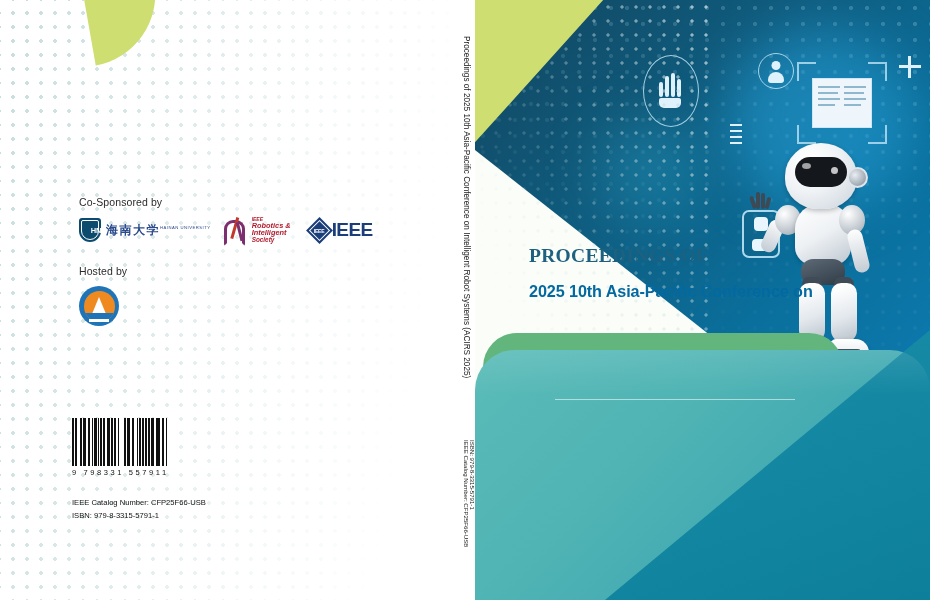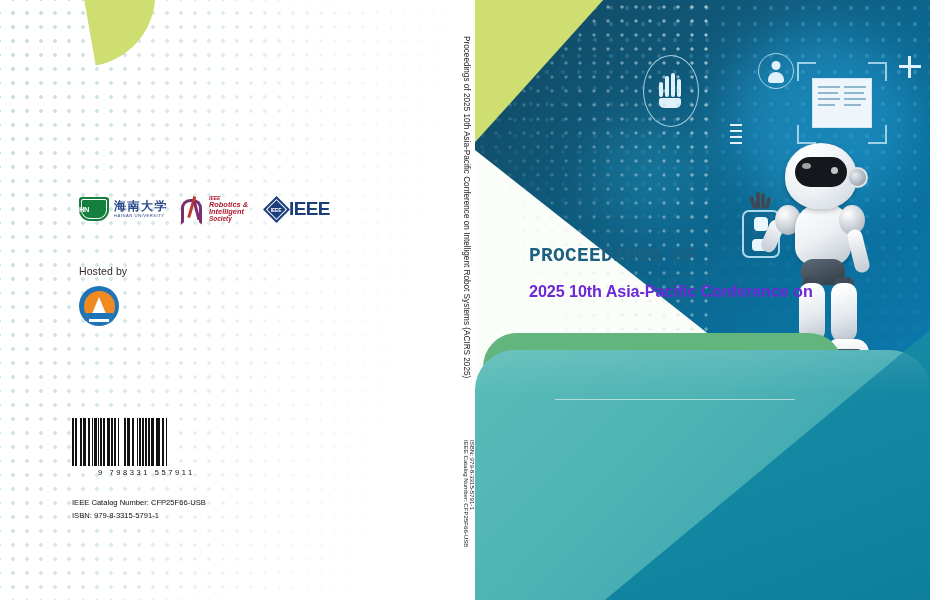--- a/index.html
+++ b/index.html
@@ -16,25 +16,25 @@
     mask-image:linear-gradient(100deg,rgba(0,0,0,.85) 0%,rgba(0,0,0,.55) 34%,rgba(0,0,0,.18) 62%,rgba(0,0,0,0) 86%);}
   .leaf-back{position:absolute;left:86px;top:-46px;width:72px;height:106px;
     background:#cede70;border-radius:0 0 72px 0;transform:rotate(-10deg);}
 
   
   .sponsor-block{position:absolute;left:79px;top:196px;width:330px;}
   .label-sm{font-size:10.5px;color:#2b2b2b;font-weight:400;letter-spacing:.1px;margin:0 0 9px 0;}
   .logo-row{display:flex;align-items:center;gap:9px;height:26px;}
 
   
-  .hn-shield{width:30px;height:24px;background:#15803d;
-    border-radius:3px 3px 11px 11px;display:flex;align-items:center;justify-content:flex-start;position:relative;}
+  .hn-shield{width:22px;height:24px;background:#0c4a6e;
+    border-radius:3px 3px 11px 11px;display:flex;align-items:center;justify-content:flex-end;position:relative;}
   .hn-shield::after{content:"";position:absolute;inset:2px;border:1px solid #ffffff;border-radius:2px 2px 9px 9px;}
   .hn-shield span{color:#fff;font-size:7.5px;font-weight:bold;z-index:2;letter-spacing:-.3px;}
-  .hn-text{display:flex;flex-direction:column;justify-content:center;line-height:1;}
+  .hn-text{display:flex;justify-content:center;line-height:1;}
   .hn-cn{font-size:12px;color:#2b4b8c;font-family:"DejaVu Sans",sans-serif;letter-spacing:1.5px;font-weight:600;}
   .hn-en{font-size:4.2px;color:#2b4b8c;letter-spacing:.5px;margin-top:2px;}
 
   
   .ras{display:flex;align-items:center;gap:2px;margin-left:4px;}
   .ras-mark{width:26px;height:24px;position:relative;}
   .ras-mark .r1{position:absolute;left:0;top:2px;width:15px;height:20px;border:3px solid #7c2f6e;border-radius:9px 9px 2px 2px;border-bottom-color:transparent;}
   .ras-mark .r2{position:absolute;left:9px;top:1px;width:14px;height:22px;border-left:3px solid #c0392b;transform:rotate(16deg);}
   .ras-mark .r3{position:absolute;left:14px;top:3px;width:10px;height:19px;border-left:3px solid #7c2f6e;transform:rotate(-14deg);}
   .ras-text{line-height:1.02;}
@@ -57,21 +57,21 @@
   .host-emblem .inner{width:31px;height:31px;border-radius:50%;background:#ef8a20;position:relative;overflow:hidden;}
   .host-emblem .inner::before{content:"";position:absolute;left:50%;top:6px;transform:translateX(-50%);
     width:0;height:0;border-left:7px solid transparent;border-right:7px solid transparent;border-bottom:17px solid #fff;}
   .host-emblem .inner::after{content:"";position:absolute;left:0;bottom:0;width:100%;height:9px;background:#1f74b8;}
   .host-emblem .bar{position:absolute;left:50%;bottom:4px;transform:translateX(-50%);width:20px;height:3px;background:#fff;z-index:3;}
 
   
   .barcode-block{position:absolute;left:72px;top:418px;}
   .barcode{width:100px;height:48px;display:flex;align-items:flex-end;gap:0;}
   .barcode i{display:block;background:#111;height:100%;}
-  .barcode-num{font-size:7.5px;color:#111;letter-spacing:2.6px;margin-top:2px;font-family:"Liberation Sans",sans-serif;margin-left:26px;}
+  .barcode-num{font-size:7.5px;color:#111;letter-spacing:2.6px;margin-top:2px;font-family:"Liberation Sans",sans-serif;}
   .isbn-lines{margin-top:20px;font-size:7.6px;color:#111;line-height:1.65;}
 
   
   .spine{position:absolute;left:460px;top:0;width:15px;height:600px;background:#ffffff;z-index:5;}
   .spine-txt{position:absolute;white-space:nowrap;transform-origin:0 0;
     transform:rotate(90deg);font-size:8.2px;color:#1a1a1a;font-family:"Liberation Sans",sans-serif;}
   .spine-main{left:11px;top:36px;}
   .spine-sub1{left:10px;top:440px;font-size:6.1px;}
   .spine-sub2{left:16px;top:440px;font-size:6.1px;}
 
@@ -174,22 +174,22 @@
   .r-knee.r{left:91px;top:134px;}
   .r-foot{position:absolute;width:40px;height:22px;border-radius:9px 16px 10px 10px;
     background:linear-gradient(180deg,#ffffff,#dfe5ea);box-shadow:0 2px 4px rgba(0,0,0,.25);}
   .r-foot.l{left:48px;top:196px;}
   .r-foot.r{left:86px;top:196px;}
   .r-foot::after{content:"";position:absolute;left:5px;bottom:3px;width:28px;height:9px;border-radius:6px;
     background:linear-gradient(180deg,#42555f,#22313a);}
 
   
   .proceedings-of{position:absolute;left:54px;top:245px;font-size:19.5px;font-weight:bold;
-    color:#1d6080;letter-spacing:.3px;z-index:8;font-family:Liberation Mono, monospace;}
-  .main-title{position:absolute;left:54px;top:281px;font-size:16.2px;font-weight:bold;color:#6d28d9;
+    color:#1d6080;letter-spacing:.3px;z-index:8;font-family:Liberation Serif, serif;}
+  .main-title{position:absolute;left:54px;top:281px;font-size:16.2px;font-weight:bold;color:#0369a1;
     line-height:1.34;letter-spacing:-.1px;z-index:8;font-family:"Liberation Sans",sans-serif;}
 
   
   .green-strip{position:absolute;left:8px;top:333px;width:360px;height:60px;background:#62b57d;
     border-radius:34px 34px 0 0;}
   .teal-panel{position:absolute;left:0;top:350px;width:455px;height:250px;
     background:linear-gradient(135deg,#5bbcb8 0%,#4fb3b4 40%,#2f9db0 100%);border-radius:40px 40px 0 0;}
   .teal-wedge{position:absolute;left:130px;top:330px;width:325px;height:270px;
     background:linear-gradient(160deg,#1a8fa8 0%,#0d7f9b 100%);
     clip-path:polygon(100% 0,100% 100%,0 100%);}
@@ -212,20 +212,21 @@
 </head>
 <body>
 
 <div id="cover">
 
   <div class="back-cover">
     <div class="dotfield"></div>
     <div class="leaf-back"></div>
 
     <div class="sponsor-block">
+      <p class="label-sm">Co-Sponsored by</p>
       <div class="logo-row">
 
         <div style="display:flex;align-items:center;gap:5px;">
           <div class="hn-shield">
             <span>HN</span>
           </div>
           <div class="hn-text">
             <div class="hn-cn">海南大学</div>
             <div class="hn-en">HAINAN  UNIVERSITY</div>
           </div>

